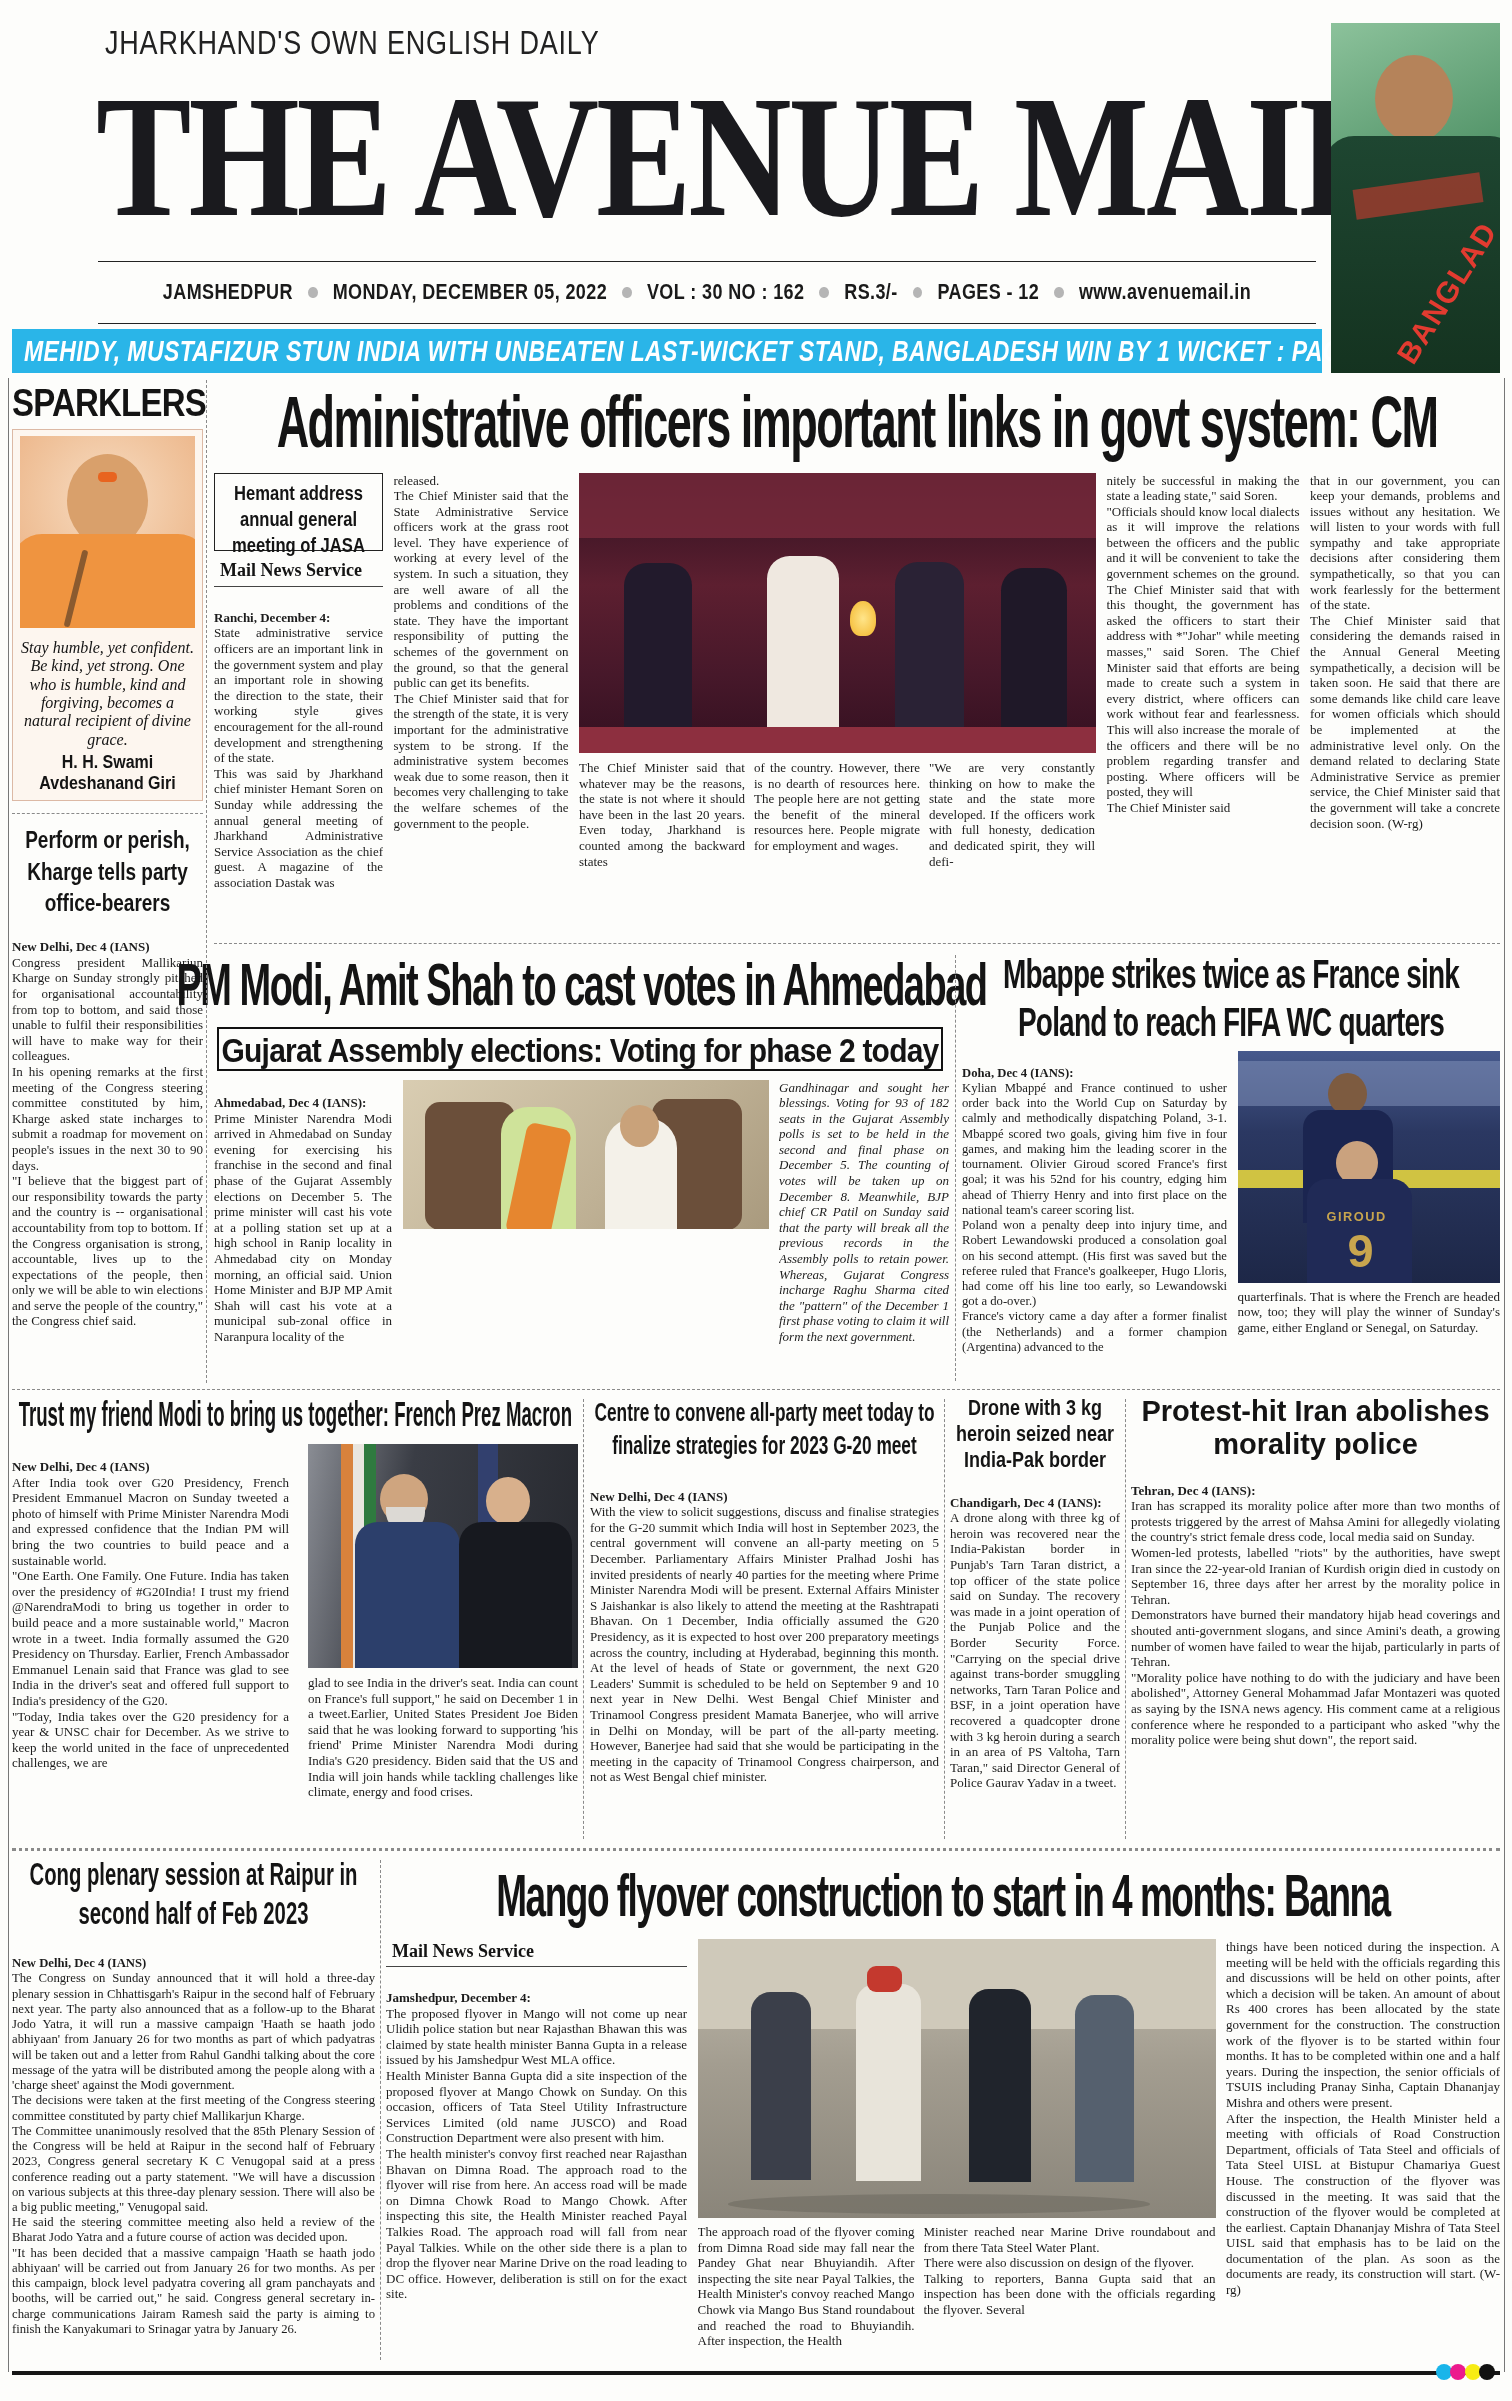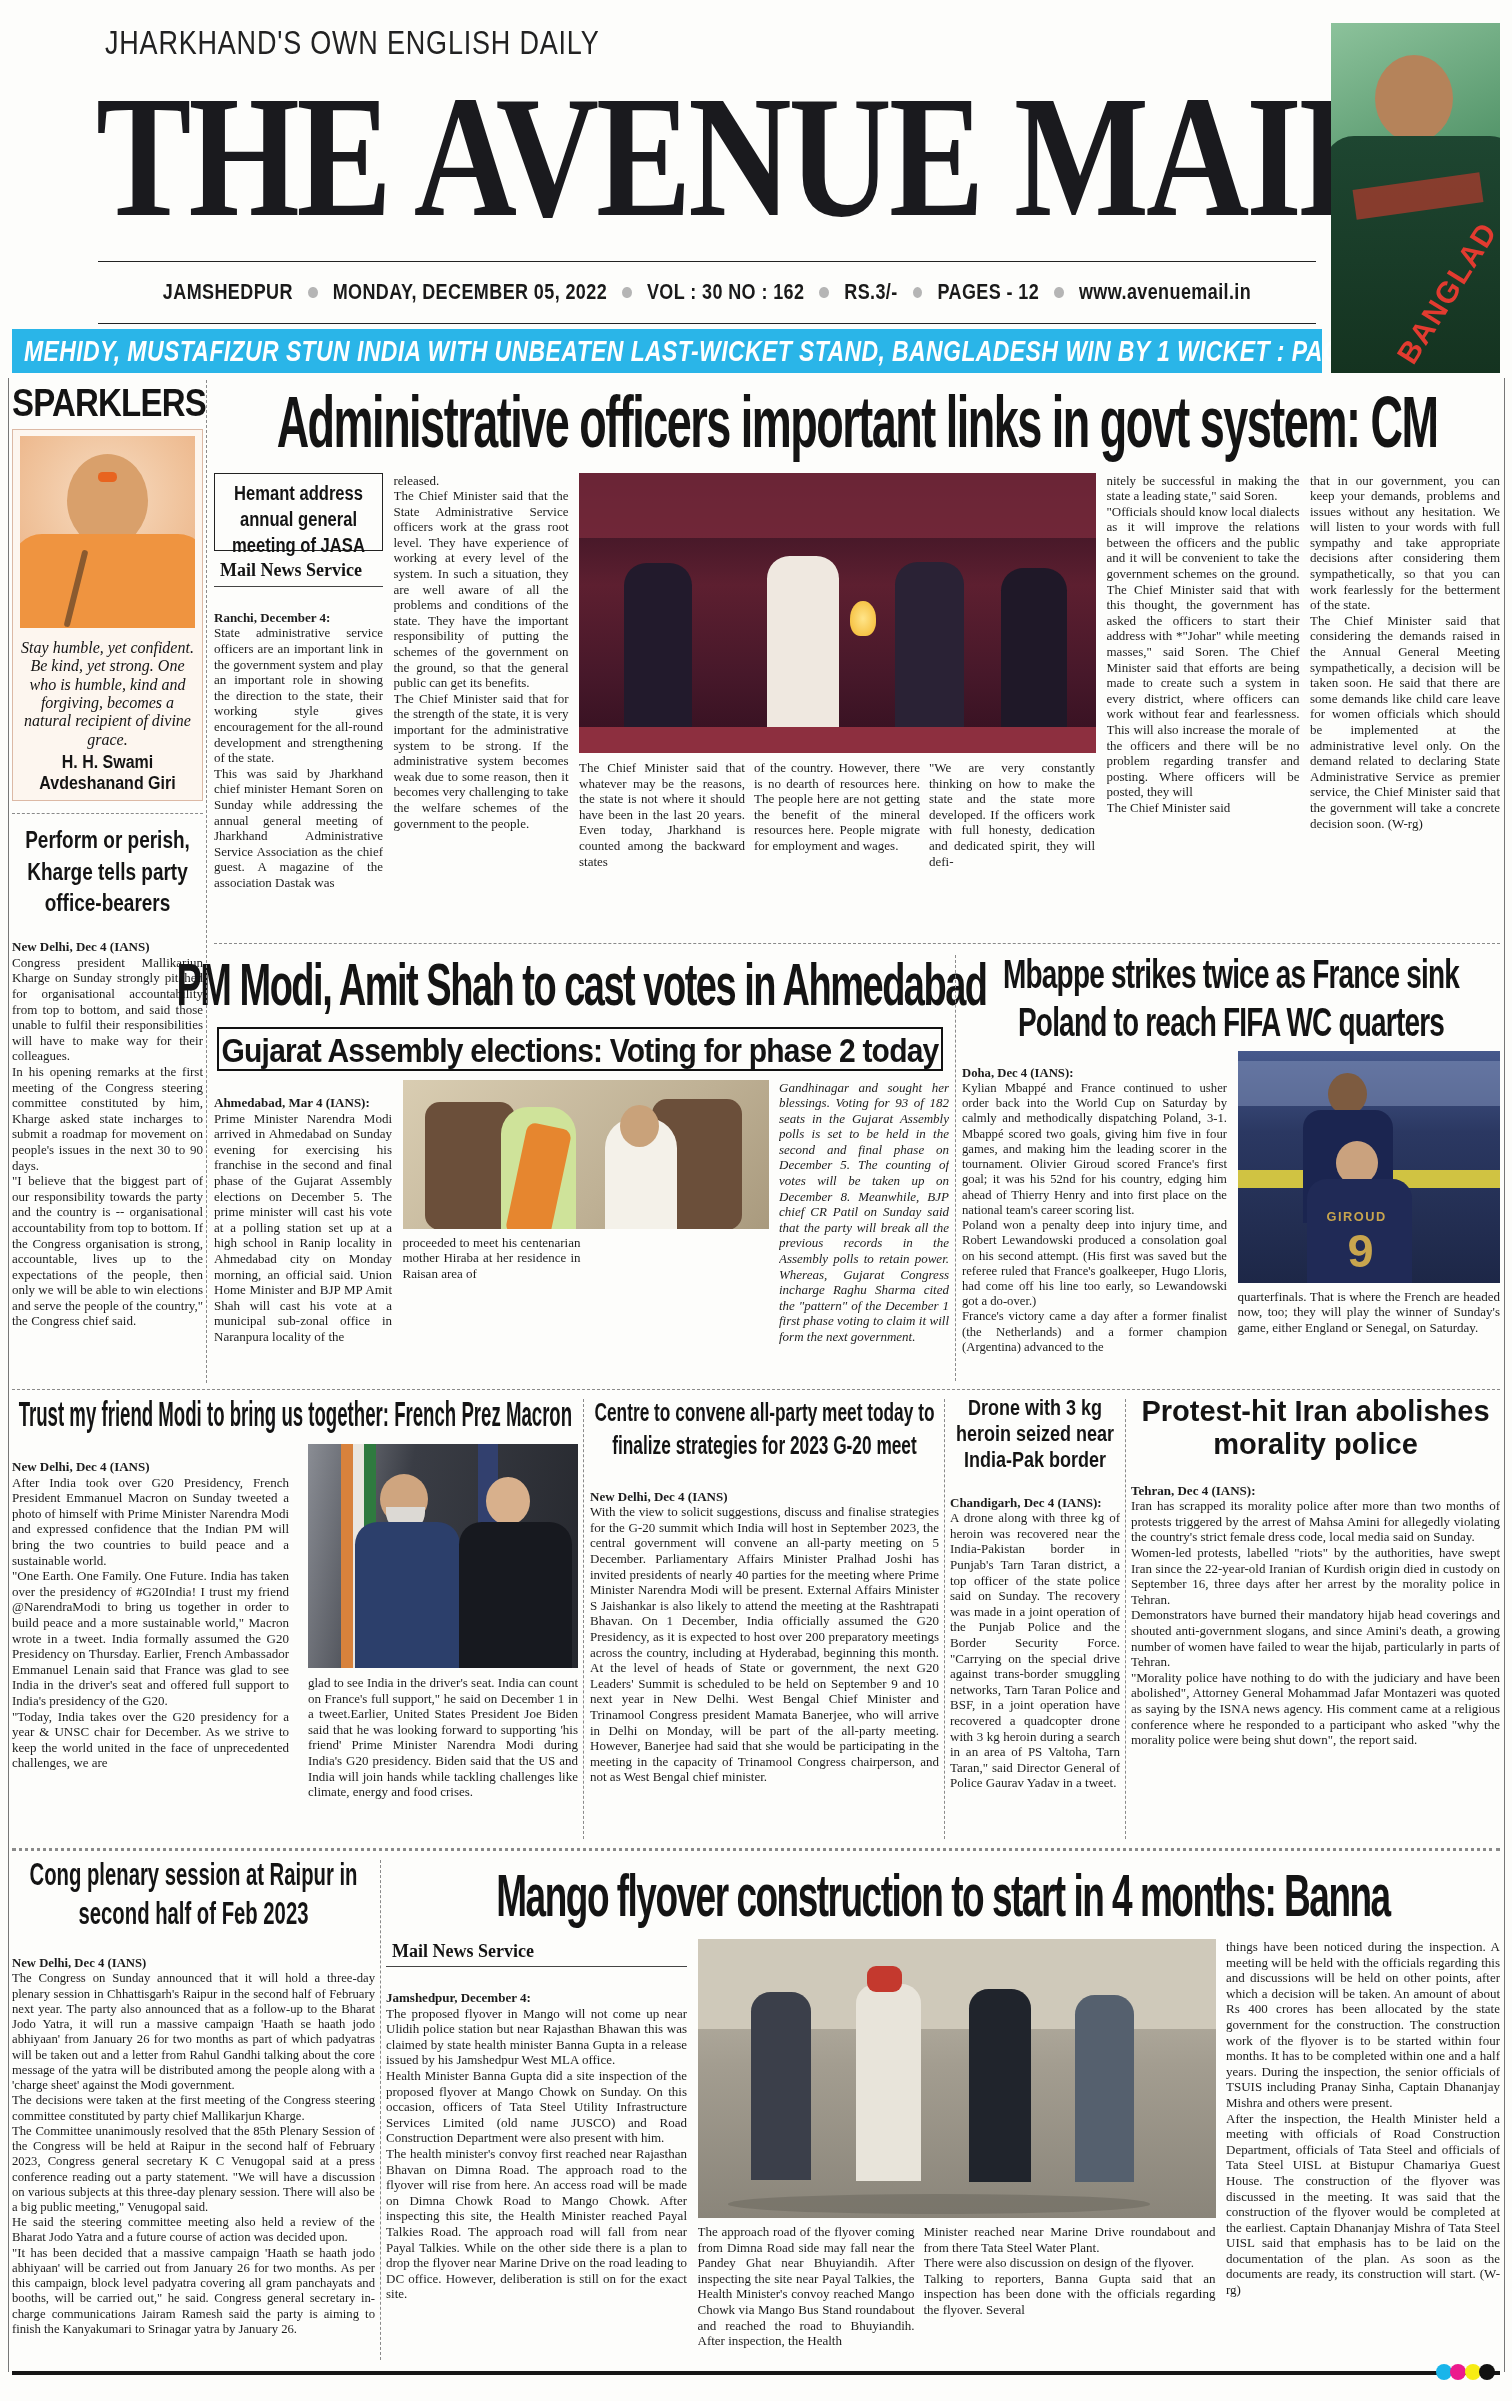--- a/index.html
+++ b/index.html
@@ -242,34 +242,33 @@
 
   <section id="sec-modi">
     <div class="modi-headline">
       <span class="stretch">PM Modi, Amit Shah to cast votes in Ahmedabad</span>
     </div>
     <div class="modi-subhead">
       <span class="stretch">Gujarat Assembly elections: Voting for phase 2 today</span>
     </div>
     <div class="modi-body">
       <div class="modi-c1 body-col">
-        <b class="dl">Ahmedabad, Mar 4 (IANS):</b>
+        <b class="dl">Ahmedabad, Dec 4 (IANS):</b>
         <span>Prime Minister Narendra Modi arrived in Ahmedabad on Sunday evening for exercising his franchise in the second and final phase of the Gujarat Assembly elections on December 5. The prime minister will cast his vote at a polling station set up at a high school in Ranip locality in Ahmedabad city on Monday morning, an official said. Union Home Minister and BJP MP Amit Shah will cast his vote at a municipal sub-zonal office in Naranpura locality of the</span>
       </div>
       <div class="modi-center">
         <div class="modi-photo photo">
           <div class="shape" style="left:22.6px;top:22.6px;width:90px;height:128px;border-radius:15px;background:#6b4f3a;"></div>
           <div class="shape" style="left:249px;top:19.6px;width:90px;height:131px;border-radius:15px;background:#6b4f3a;"></div>
           <div class="shape" style="left:98px;top:27px;width:75px;height:128px;border-radius:27px 27px 0 0;background:#cfe39a;"></div>
           <div class="shape" style="left:113px;top:45px;width:45px;height:113px;background:#e6862f;transform:rotate(12deg);border-radius:9px;"></div>
           <div class="shape" style="left:202px;top:38px;width:72px;height:117px;border-radius:30px 30px 0 0;background:#f4f1e9;"></div>
           <div class="shape" style="left:217px;top:25.6px;width:39px;height:42px;border-radius:50%;background:#c9a27a;"></div>
         </div>
         <div class="modi-capt-row">
-          <div class="body-col">proceeded to meet his centenarian mother Hiraba at her residence in Raisan area of</div>
         </div>
       </div>
       <div class="modi-c3 body-col">Gandhinagar and sought her blessings. Voting for 93 of 182 seats in the Gujarat Assembly polls is set to be held in the second and final phase on December 5. The counting of votes will be taken up on December 8. Meanwhile, BJP chief CR Patil on Sunday said that the party will break all the previous records in the Assembly polls to retain power. Whereas, Gujarat Congress incharge Raghu Sharma cited the "pattern" of the December 1 first phase voting to claim it will form the next government.</div>
     </div>
   </section>
 
   <section id="sec-mbappe">
     <div class="mbappe-headline">
       <span class="stretch">Mbappe strikes twice as France sink Poland to reach FIFA WC quarters</span>
     </div>

